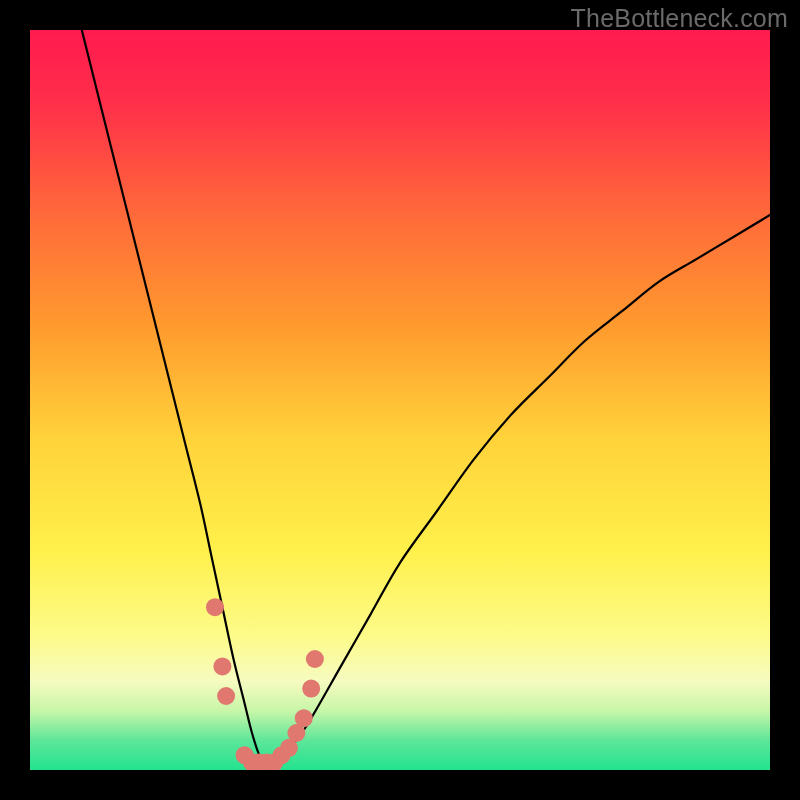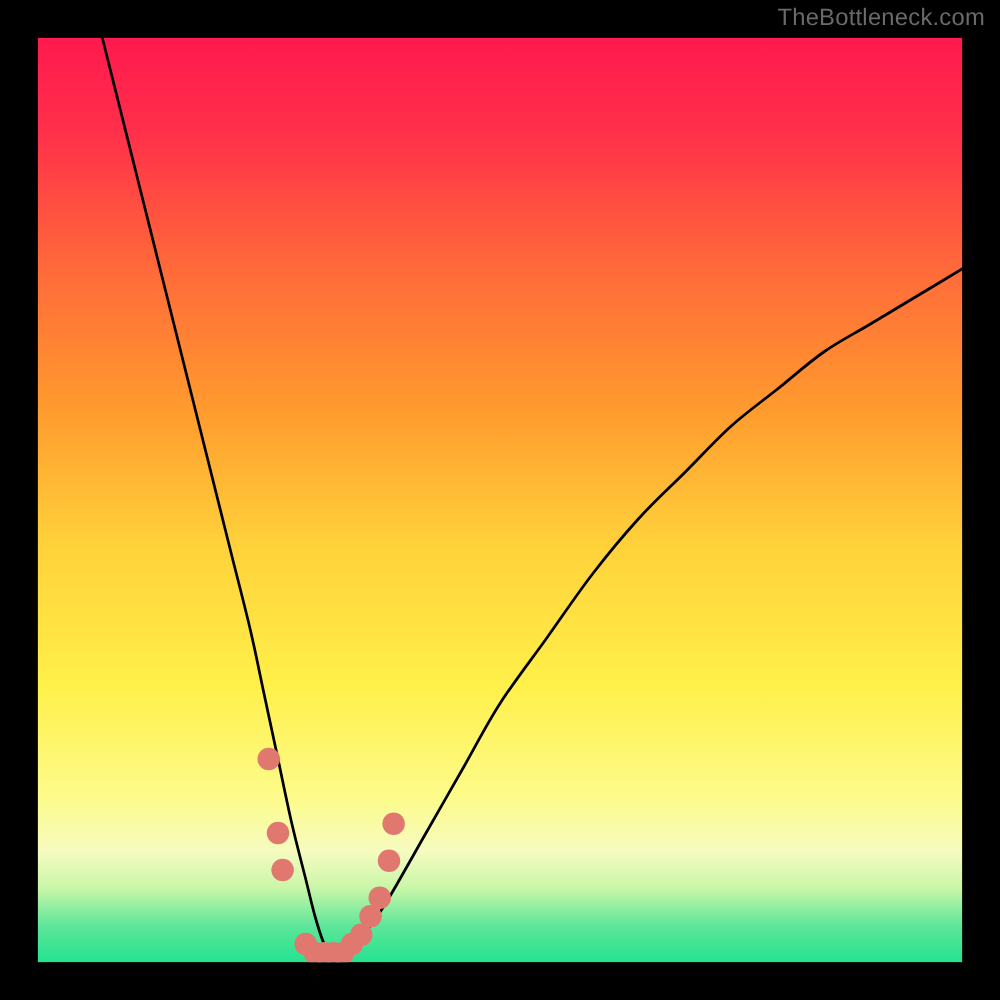--- a/index.html
+++ b/index.html
@@ -29,21 +29,21 @@
   }
   .gradient {
     position: absolute;
     inset: 0;
   }
   .watermark {
     position: absolute;
     top: 4px;
     right: 12px;
     color: #6a6a6a;
-    font-size: 19px;
+    font-size: 25px;
     font-weight: 400;
     letter-spacing: 0.2px;
     user-select: none;
   }
   svg.curves {
     position: absolute;
     inset: 0;
   }
 </style>
 </head>

